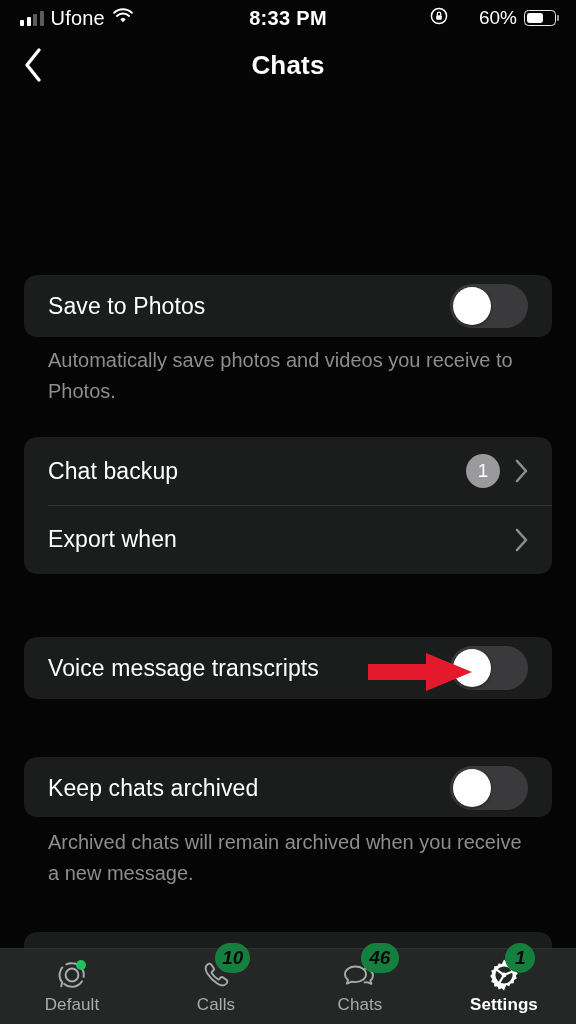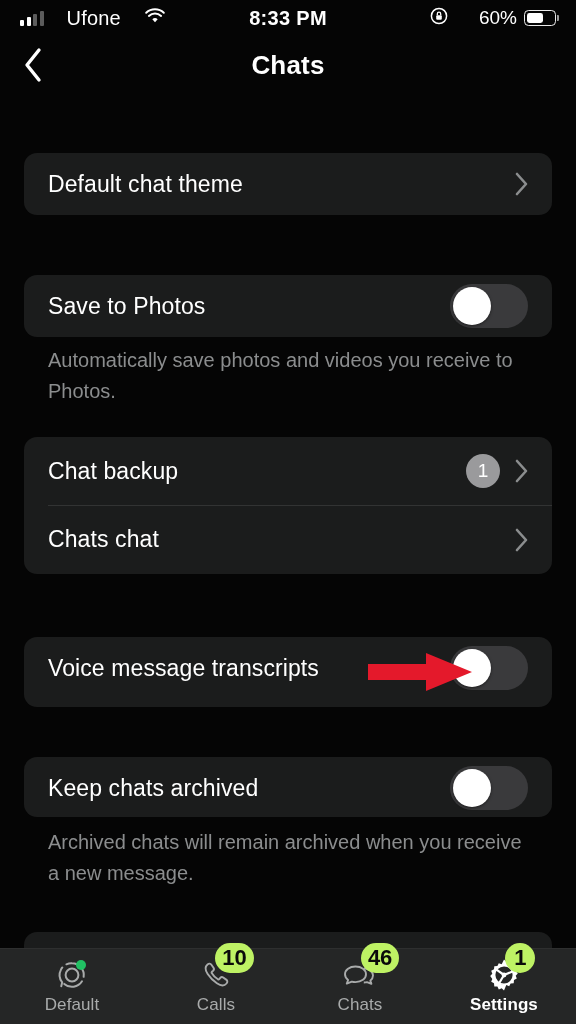--- a/index.html
+++ b/index.html
@@ -17,21 +17,21 @@
   }
 
   
   .statusbar {
     height: 36px; flex: 0 0 36px;
     display: flex; align-items: center;
     padding: 0 20px;
     color: #ffffff;
     position: relative;
   }
-  .sb-left { display: flex; align-items: center; gap: 23px; }
+  .sb-left { display: flex; align-items: center; gap: 7px; }
   .sb-carrier { font-size: 20px; letter-spacing: .2px; }
   .signal { display: flex; align-items: flex-end; gap: 2.5px; height: 16px; }
   .signal i { display: block; width: 4px; background: #ffffff; border-radius: 1px; }
   .signal i.b1 { height: 6px; }
   .signal i.b2 { height: 9px; }
   .signal i.b3 { height: 12px; opacity: .35; }
   .signal i.b4 { height: 15px; opacity: .35; }
   .sb-center {
     position: absolute; left: 0; right: 0; top: 0; height: 36px;
     display: flex; align-items: center; justify-content: center;
@@ -135,25 +135,25 @@
     flex: 1 1 0; display: flex; flex-direction: column;
     align-items: center; justify-content: center; gap: 4px;
     position: relative;
   }
   .tab-ico { position: relative; height: 32px; display: flex; align-items: center; justify-content: center; }
   .tab-label { font-size: 17px; color: #a9abab; letter-spacing: .1px; }
   .tab.active .tab-label { color: #ffffff; font-weight: 700; }
   .tab-badge {
     position: absolute; left: 50%; bottom: 14px;
     transform: translateX(-2px);
-    background: #bef264; color: #0a0a0a;
-    font-size: 22px; font-weight: 600;
+    background: #15803d; color: #0a0a0a;
+    font-size: 19px; font-weight: 600;
     min-width: 30px; height: 30px; padding: 0 7px;
     border-radius: 15px;
-    display: flex; align-items: center; justify-content: center;
+    display: flex; align-items: center; justify-content: center; font-style: italic;
   }
   .tab-badge.wide { min-width: 38px; }
   .green-dot {
     position: absolute; top: 1px; right: 2px;
     width: 10px; height: 10px; border-radius: 50%; background: #21c063;
   }
 </style>
 </head>
 <body>
 
@@ -198,30 +198,20 @@
     <div class="back-btn">
       <svg width="22" height="38" viewBox="0 0 22 38">
         <path d="M17 4 5 19l12 15" stroke="#fff" stroke-width="3.4" fill="none" stroke-linecap="round" stroke-linejoin="round"></path>
       </svg>
     </div>
     <div class="nav-title">Chats</div>
   </div>
 
   <div class="content">
 
-    <div class="card" style="top:59px; height:62px;">
-      <div class="row">
-        <span class="row-label">Default chat theme</span>
-        <span class="row-right">
-          <svg class="chev" width="14" height="26" viewBox="0 0 14 26">
-            <path d="M3 3l9 10-9 10" stroke="#8b8d8e" stroke-width="2.6" fill="none" stroke-linecap="round" stroke-linejoin="round"></path>
-          </svg>
-        </span>
-      </div>
-    </div>
 
     <div class="card" style="top:181px; height:62px;">
       <div class="row">
         <span class="row-label">Save to Photos</span>
         <span class="row-right">
           <span class="toggle">
               <span class="knob"></span>
             </span>
         </span>
       </div>
@@ -233,30 +223,30 @@
         <span class="row-label">Chat backup</span>
         <span class="row-right">
           <span class="badge-count">1</span>
           <svg class="chev" width="14" height="26" viewBox="0 0 14 26">
             <path d="M3 3l9 10-9 10" stroke="#8b8d8e" stroke-width="2.6" fill="none" stroke-linecap="round" stroke-linejoin="round"></path>
           </svg>
         </span>
       </div>
       <div class="divider" style="top:68px;"></div>
       <div class="row" style="height:69px;">
-        <span class="row-label">Chats chat</span>
+        <span class="row-label">Export when</span>
         <span class="row-right">
           <svg class="chev" width="14" height="26" viewBox="0 0 14 26">
             <path d="M3 3l9 10-9 10" stroke="#8b8d8e" stroke-width="2.6" fill="none" stroke-linecap="round" stroke-linejoin="round"></path>
           </svg>
         </span>
       </div>
     </div>
 
-    <div class="card" style="top:543px; height:70px;">
+    <div class="card" style="top:543px; height:62px;">
       <div class="row">
         <span class="row-label">Voice message transcripts</span>
         <span class="row-right">
           <span class="toggle">
               <span class="knob"></span>
             </span>
         </span>
       </div>
     </div>
 

